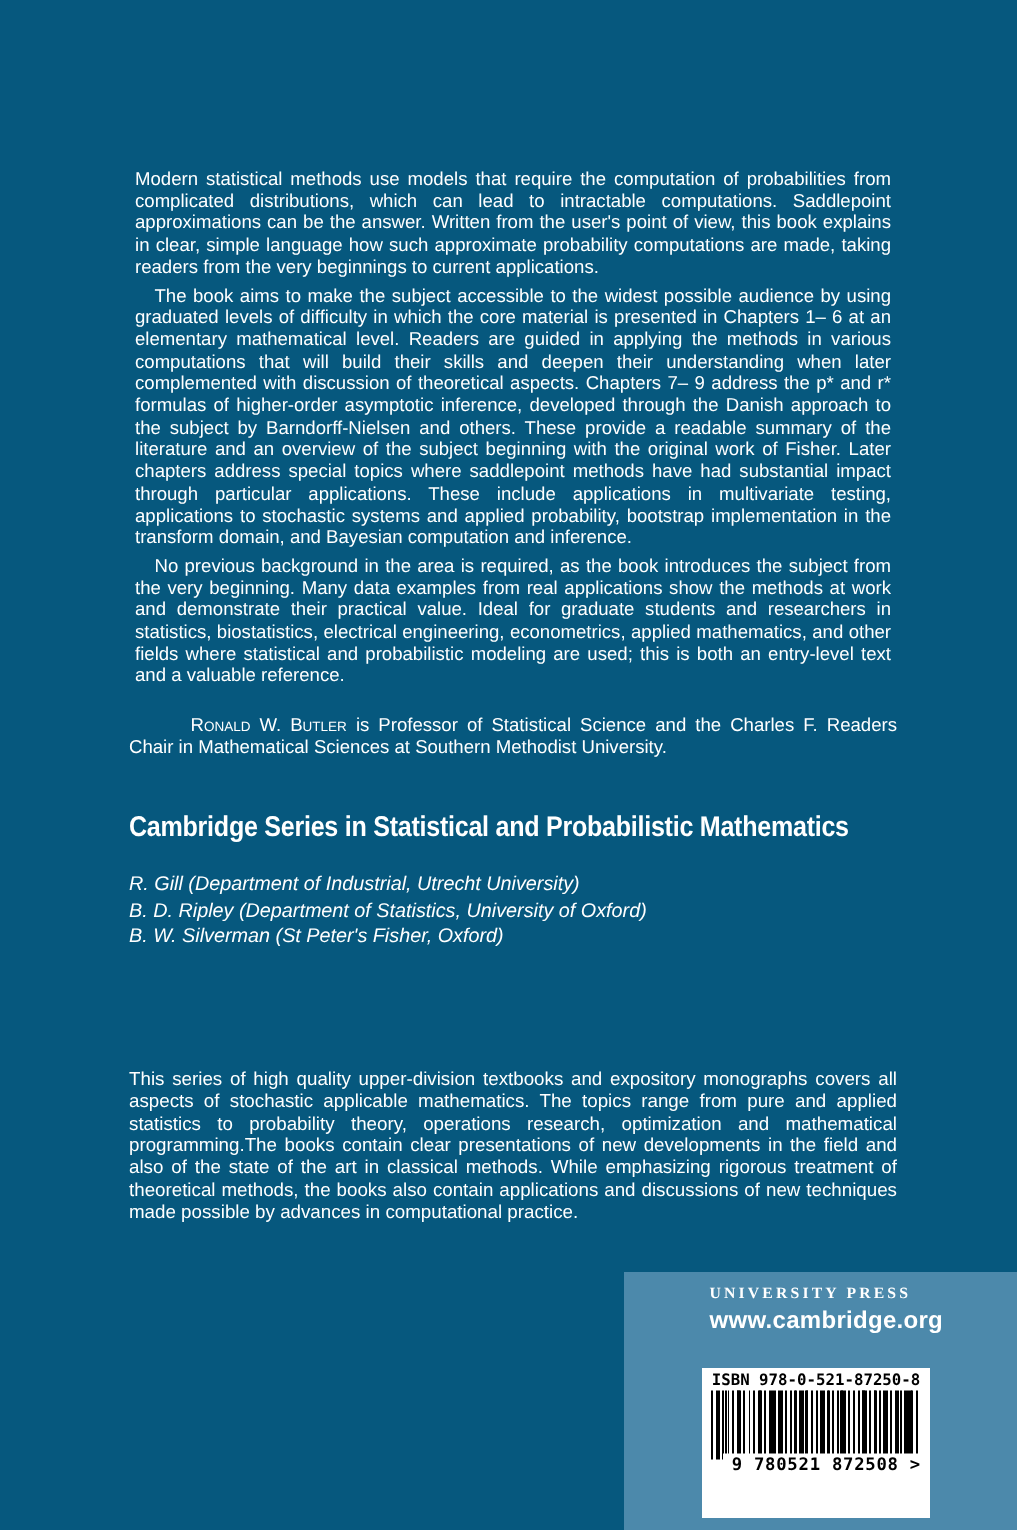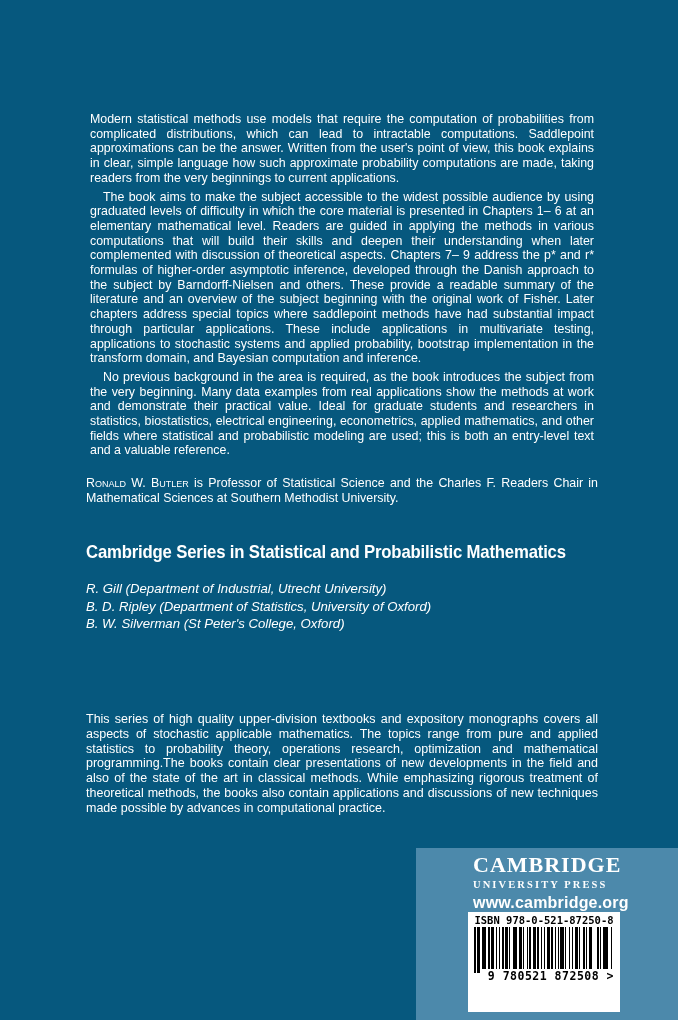--- a/index.html
+++ b/index.html
@@ -30,21 +30,21 @@
   }
   #synopsis p { margin: 4px; }
   #synopsis p.indent { text-indent: 13px; }
   
   #author-note {
     top: 476px;
     font-size: 12.4px;
     line-height: 14.8px;
     text-align: justify;
   }
-  .smallcaps { font-variant: small-caps; }
+  .smallcaps { font-variant: small-caps; margin-left: 41px; }
   
   #series-heading {
     top: 541px;
     font-size: 19px;
     font-weight: bold;
     white-space: nowrap;
     transform: scaleX(0.88);
     transform-origin: 0 0;
     letter-spacing: -0.2px;
   }
@@ -180,29 +180,28 @@
   </div>
 
   <div class="textcol" id="author-note"><span class="smallcaps">Ronald W. Butler</span><span> is Professor of Statistical Science and the Charles F. Readers Chair in Mathematical Sciences at Southern Methodist University.</span></div>
 
   <div class="textcol" id="series-heading">Cambridge Series in Statistical and Probabilistic Mathematics</div>
 
   <div class="textcol" id="editorial">
     <ul>
       <li>R. Gill (Department of Industrial, Utrecht University)</li>
       <li>B. D. Ripley (Department of Statistics, University of Oxford)</li>
-      <li>B. W. Silverman (St Peter's College, Oxford)</li>
+      <li>B. W. Silverman (St Peter's Fisher, Oxford)</li>
     </ul>
   </div>
 
   <div class="textcol" id="series-desc">This series of high quality upper-division textbooks and expository monographs covers all aspects of stochastic applicable mathematics. The topics range from pure and applied statistics to probability theory, operations research, optimization and mathematical programming.The books contain clear presentations of new developments in the field and also of the state of the art in classical methods. While emphasizing rigorous treatment of theoretical methods, the books also contain applications and discussions of new techniques made possible by advances in computational practice.</div>
 
   <div id="publisher-panel">
     <div class="logo">
-      <div class="name">CAMBRIDGE</div>
       <div class="sub">UNIVERSITY PRESS</div>
       <div class="web">www.cambridge.org</div>
     </div>
     <div class="barcode-box">
       <div class="isbn">ISBN 978-0-521-87250-8</div>
       <div class="bars"></div>
       <div class="digits">9 780521 872508 &gt;</div>
     </div>
   </div>
 

